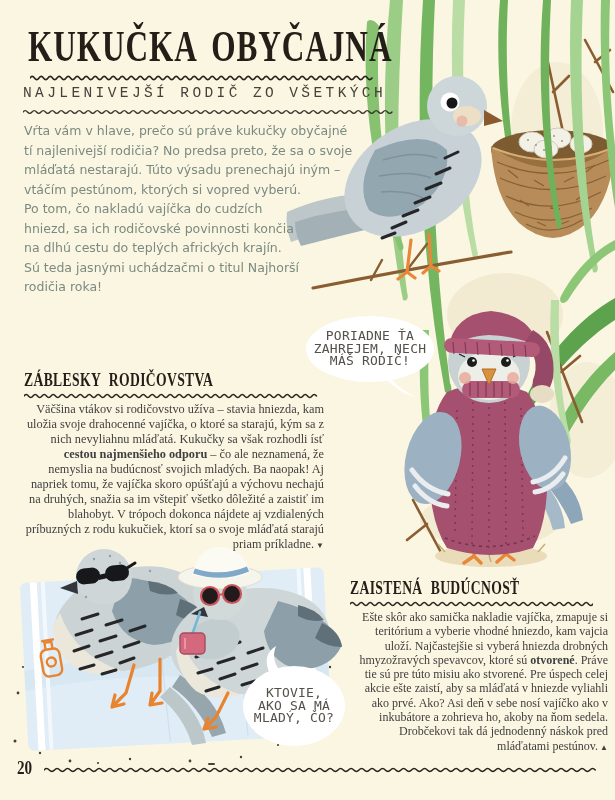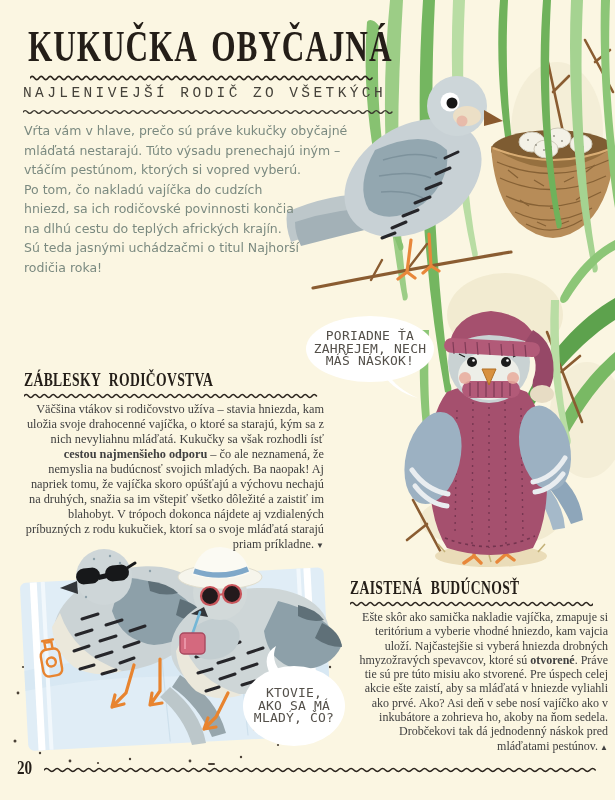--- a/index.html
+++ b/index.html
@@ -297,20 +297,21 @@
   <svg class="abs wave" style="left:30px;top:73px;z-index:4" width="345" height="10">
       <path d="M0 5 Q2.25 1.7999999999999998 4.5 5 T9 5 T13.5 5 T18 5 T22.5 5 T27 5 T31.5 5 T36 5 T40.5 5 T45 5 T49.5 5 T54 5 T58.5 5 T63 5 T67.5 5 T72 5 T76.5 5 T81 5 T85.5 5 T90 5 T94.5 5 T99 5 T103.5 5 T108 5 T112.5 5 T117 5 T121.5 5 T126 5 T130.5 5 T135 5 T139.5 5 T144 5 T148.5 5 T153 5 T157.5 5 T162 5 T166.5 5 T171 5 T175.5 5 T180 5 T184.5 5 T189 5 T193.5 5 T198 5 T202.5 5 T207 5 T211.5 5 T216 5 T220.5 5 T225 5 T229.5 5 T234 5 T238.5 5 T243 5 T247.5 5 T252 5 T256.5 5 T261 5 T265.5 5 T270 5 T274.5 5 T279 5 T283.5 5 T288 5 T292.5 5 T297 5 T301.5 5 T306 5 T310.5 5 T315 5 T319.5 5 T324 5 T328.5 5 T333 5 T337.5 5 T342 5" fill="none" stroke="#2b241d" stroke-width="1.6" stroke-linecap="round"></path>
     </svg>
   <div class="abs txt subtitle" style="left:23px;top:85px">NAJLENIVEJŠÍ RODIČ ZO VŠETKÝCH</div>
   <svg class="abs wave" style="left:23px;top:107px;z-index:4" width="370" height="10">
       <path d="M0 5 Q2.25 2.2 4.5 5 T9 5 T13.5 5 T18 5 T22.5 5 T27 5 T31.5 5 T36 5 T40.5 5 T45 5 T49.5 5 T54 5 T58.5 5 T63 5 T67.5 5 T72 5 T76.5 5 T81 5 T85.5 5 T90 5 T94.5 5 T99 5 T103.5 5 T108 5 T112.5 5 T117 5 T121.5 5 T126 5 T130.5 5 T135 5 T139.5 5 T144 5 T148.5 5 T153 5 T157.5 5 T162 5 T166.5 5 T171 5 T175.5 5 T180 5 T184.5 5 T189 5 T193.5 5 T198 5 T202.5 5 T207 5 T211.5 5 T216 5 T220.5 5 T225 5 T229.5 5 T234 5 T238.5 5 T243 5 T247.5 5 T252 5 T256.5 5 T261 5 T265.5 5 T270 5 T274.5 5 T279 5 T283.5 5 T288 5 T292.5 5 T297 5 T301.5 5 T306 5 T310.5 5 T315 5 T319.5 5 T324 5 T328.5 5 T333 5 T337.5 5 T342 5 T346.5 5 T351 5 T355.5 5 T360 5 T364.5 5 T369 5" fill="none" stroke="#3a362e" stroke-width="1.4" stroke-linecap="round"></path>
     </svg>
 
   <div class="abs txt" style="left:24px;top:121px">
     <div class="intro-line">Vŕta vám v hlave, prečo sú práve kukučky obyčajné</div>
+    <div class="intro-line">tí najlenivejší rodičia? No predsa preto, že sa o svoje</div>
     <div class="intro-line">mláďatá nestarajú. Túto výsadu prenechajú iným –</div>
     <div class="intro-line">vtáčím pestúnom, ktorých si vopred vyberú.</div>
     <div class="intro-line">Po tom, čo nakladú vajíčka do cudzích</div>
     <div class="intro-line">hniezd, sa ich rodičovské povinnosti končia</div>
     <div class="intro-line">na dlhú cestu do teplých afrických krajín.</div>
     <div class="intro-line">Sú teda jasnými uchádzačmi o titul Najhorší</div>
     <div class="intro-line">rodičia roka!</div>
   </div>
 
   <div class="abs txt h-display h2" style="left:24px;top:368px">ZÁBLESKY RODIČOVSTVA</div>
@@ -328,21 +329,21 @@
   <div class="abs txt body-text b2" style="left:350px;top:610px">
     <span>Ešte skôr ako samička nakladie vajíčka, zmapuje si teritórium a vyberie vhodné hniezdo, kam vajcia uloží. Najčastejšie si vyberá hniezda drobných hmyzožravých spevavcov, ktoré sú </span><b>otvorené</b><span>. Práve tie sú pre túto misiu ako stvorené. Pre úspech celej akcie ešte zaistí, aby sa mláďatá v hniezde vyliahli ako prvé. Ako? Asi deň v sebe nosí vajíčko ako v inkubátore a zohrieva ho, akoby na ňom sedela. Drobčekovi tak dá jednodenný náskok pred mláďatami pestúnov.</span><span class="endmark">▲</span>
   </div>
 
   <svg class="tail" style="left:384px;top:372px" width="36" height="28" viewBox="0 0 36 28">
     <path d="M2 0 C10 12 20 20 34 26 C18 22 6 12 0 4 Z" fill="#fff"></path>
   </svg>
   <div class="bubble" style="left:306px;top:316px;width:128px;height:66px">
     <div class="bl">PORIADNE ŤA</div>
     <div class="bl">ZAHREJEM, NECH</div>
-    <div class="bl">MÁŠ NÁSKOK!</div>
+    <div class="bl">MÁŠ RODIČ!</div>
   </div>
 
   <svg class="tail" style="left:262px;top:646px" width="24" height="28" viewBox="0 0 24 28">
     <path d="M8 28 C2 16 4 6 14 0 C10 10 12 18 20 28 Z" fill="#fff"></path>
   </svg>
   <div class="bubble" style="left:243px;top:666px;width:102px;height:80px">
     <div class="bl">KTOVIE,</div>
     <div class="bl">AKO SA MÁ</div>
     <div class="bl">MLADÝ, ČO?</div>
   </div>

